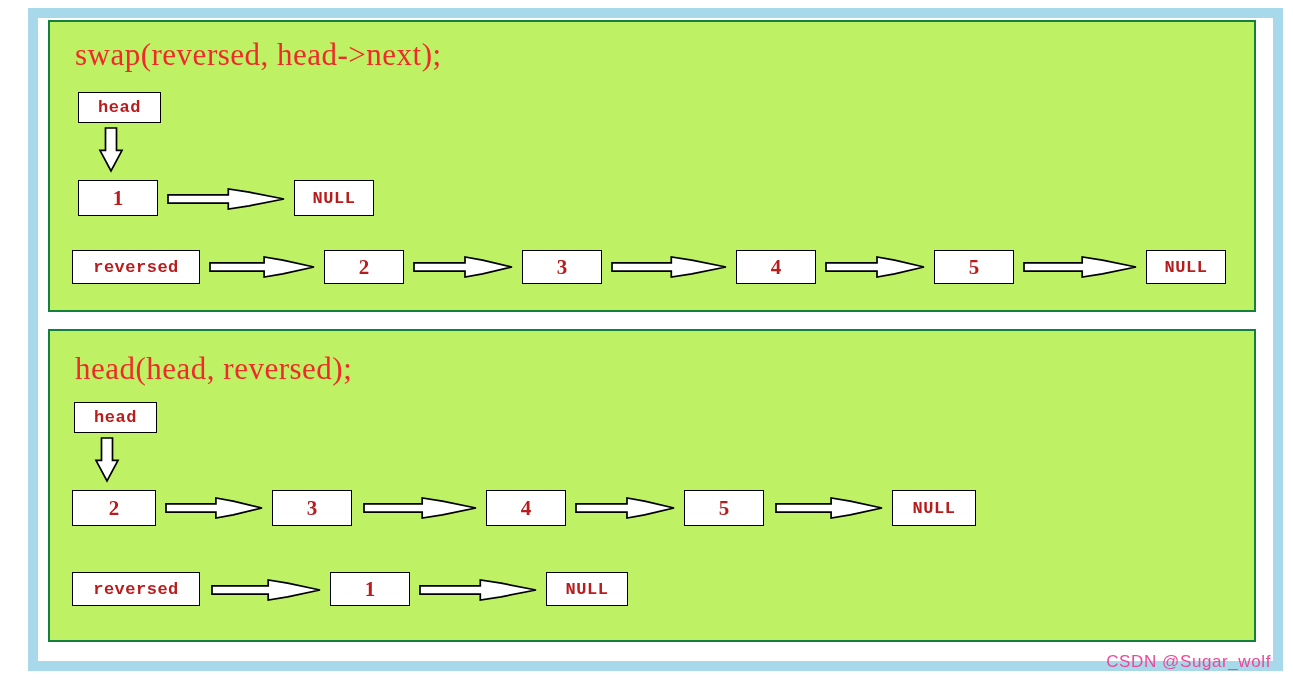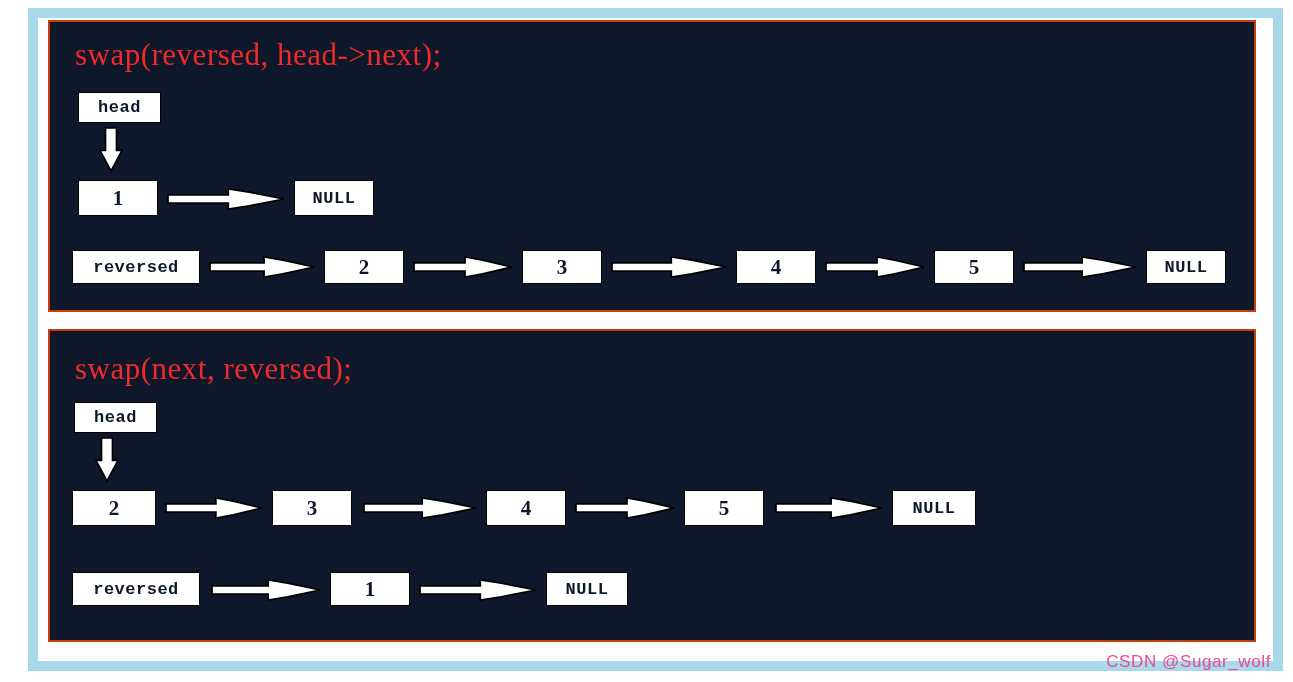--- a/index.html
+++ b/index.html
@@ -26,22 +26,22 @@
     background: #a8d9ea;
   }
   .frame-top    { left: 28px;  top: 8px;    width: 1255px; height: 10px; }
   .frame-left   { left: 28px;  top: 8px;    width: 10px;   height: 663px; }
   .frame-right  { left: 1273px;top: 8px;    width: 10px;   height: 663px; }
   .frame-bottom { left: 28px;  top: 661px;  width: 1255px; height: 10px; }
 
   
   .panel {
     position: absolute;
-    border: 2px solid #c2410c;
-    background: #0f172a;
+    border: 2px solid #15803d;
+    background: #bef264;
     box-sizing: border-box;
   }
   #panel-0 { left: 48px; top: 20px;  width: 1208px; height: 292px; }
   #panel-1 { left: 48px; top: 329px; width: 1208px; height: 313px; }
 
   .panel-title {
     position: absolute;
     color: #f02a2a;
     font-family: "Liberation Serif", serif;
     font-size: 31px;
@@ -55,21 +55,21 @@
   
   .node {
     position: absolute;
     border: 1.6px solid #000000;
     background: #ffffff;
     box-sizing: border-box;
     display: flex;
     align-items: center;
     justify-content: center;
     white-space: pre;
-    color: #0f172a;
+    color: #b91c1c;
   }
   .node.mono {
     font-family: "Liberation Mono", "DejaVu Sans Mono", monospace;
     font-size: 17px;
     font-weight: bold;
     letter-spacing: 0.5px;
   }
   .node.serifnum {
     font-family: "Liberation Serif", serif;
     font-size: 21px;
@@ -108,21 +108,21 @@
   <div class="frame-band frame-top"></div>
   <div class="frame-band frame-left"></div>
   <div class="frame-band frame-right"></div>
   <div class="frame-band frame-bottom"></div>
 
   <div class="panel" id="panel-0">
     <div class="panel-title">swap(reversed, head-&gt;next);</div>
   </div>
 
   <div class="panel" id="panel-1">
-    <div class="panel-title">swap(next, reversed);</div>
+    <div class="panel-title">head(head, reversed);</div>
   </div>
 
   <div id="shapes">
       <div class="node mono" style="left: 78px; top: 92px; width: 83px; height: 31px;">head</div>
       <div class="arrow-down" style="left: 100px; top: 128px;">
         <svg width="22" height="43" viewBox="0 0 22 43">
           <polygon class="arrow-shape" points="5.5,0.0 16.5,0.0 16.5,22.4 22.0,22.4 11.0,43.0 0.0,22.4 5.5,22.4"></polygon>
         </svg>
       </div>
       <div class="node serifnum" style="left: 78px; top: 180px; width: 80px; height: 36px;">1</div>

